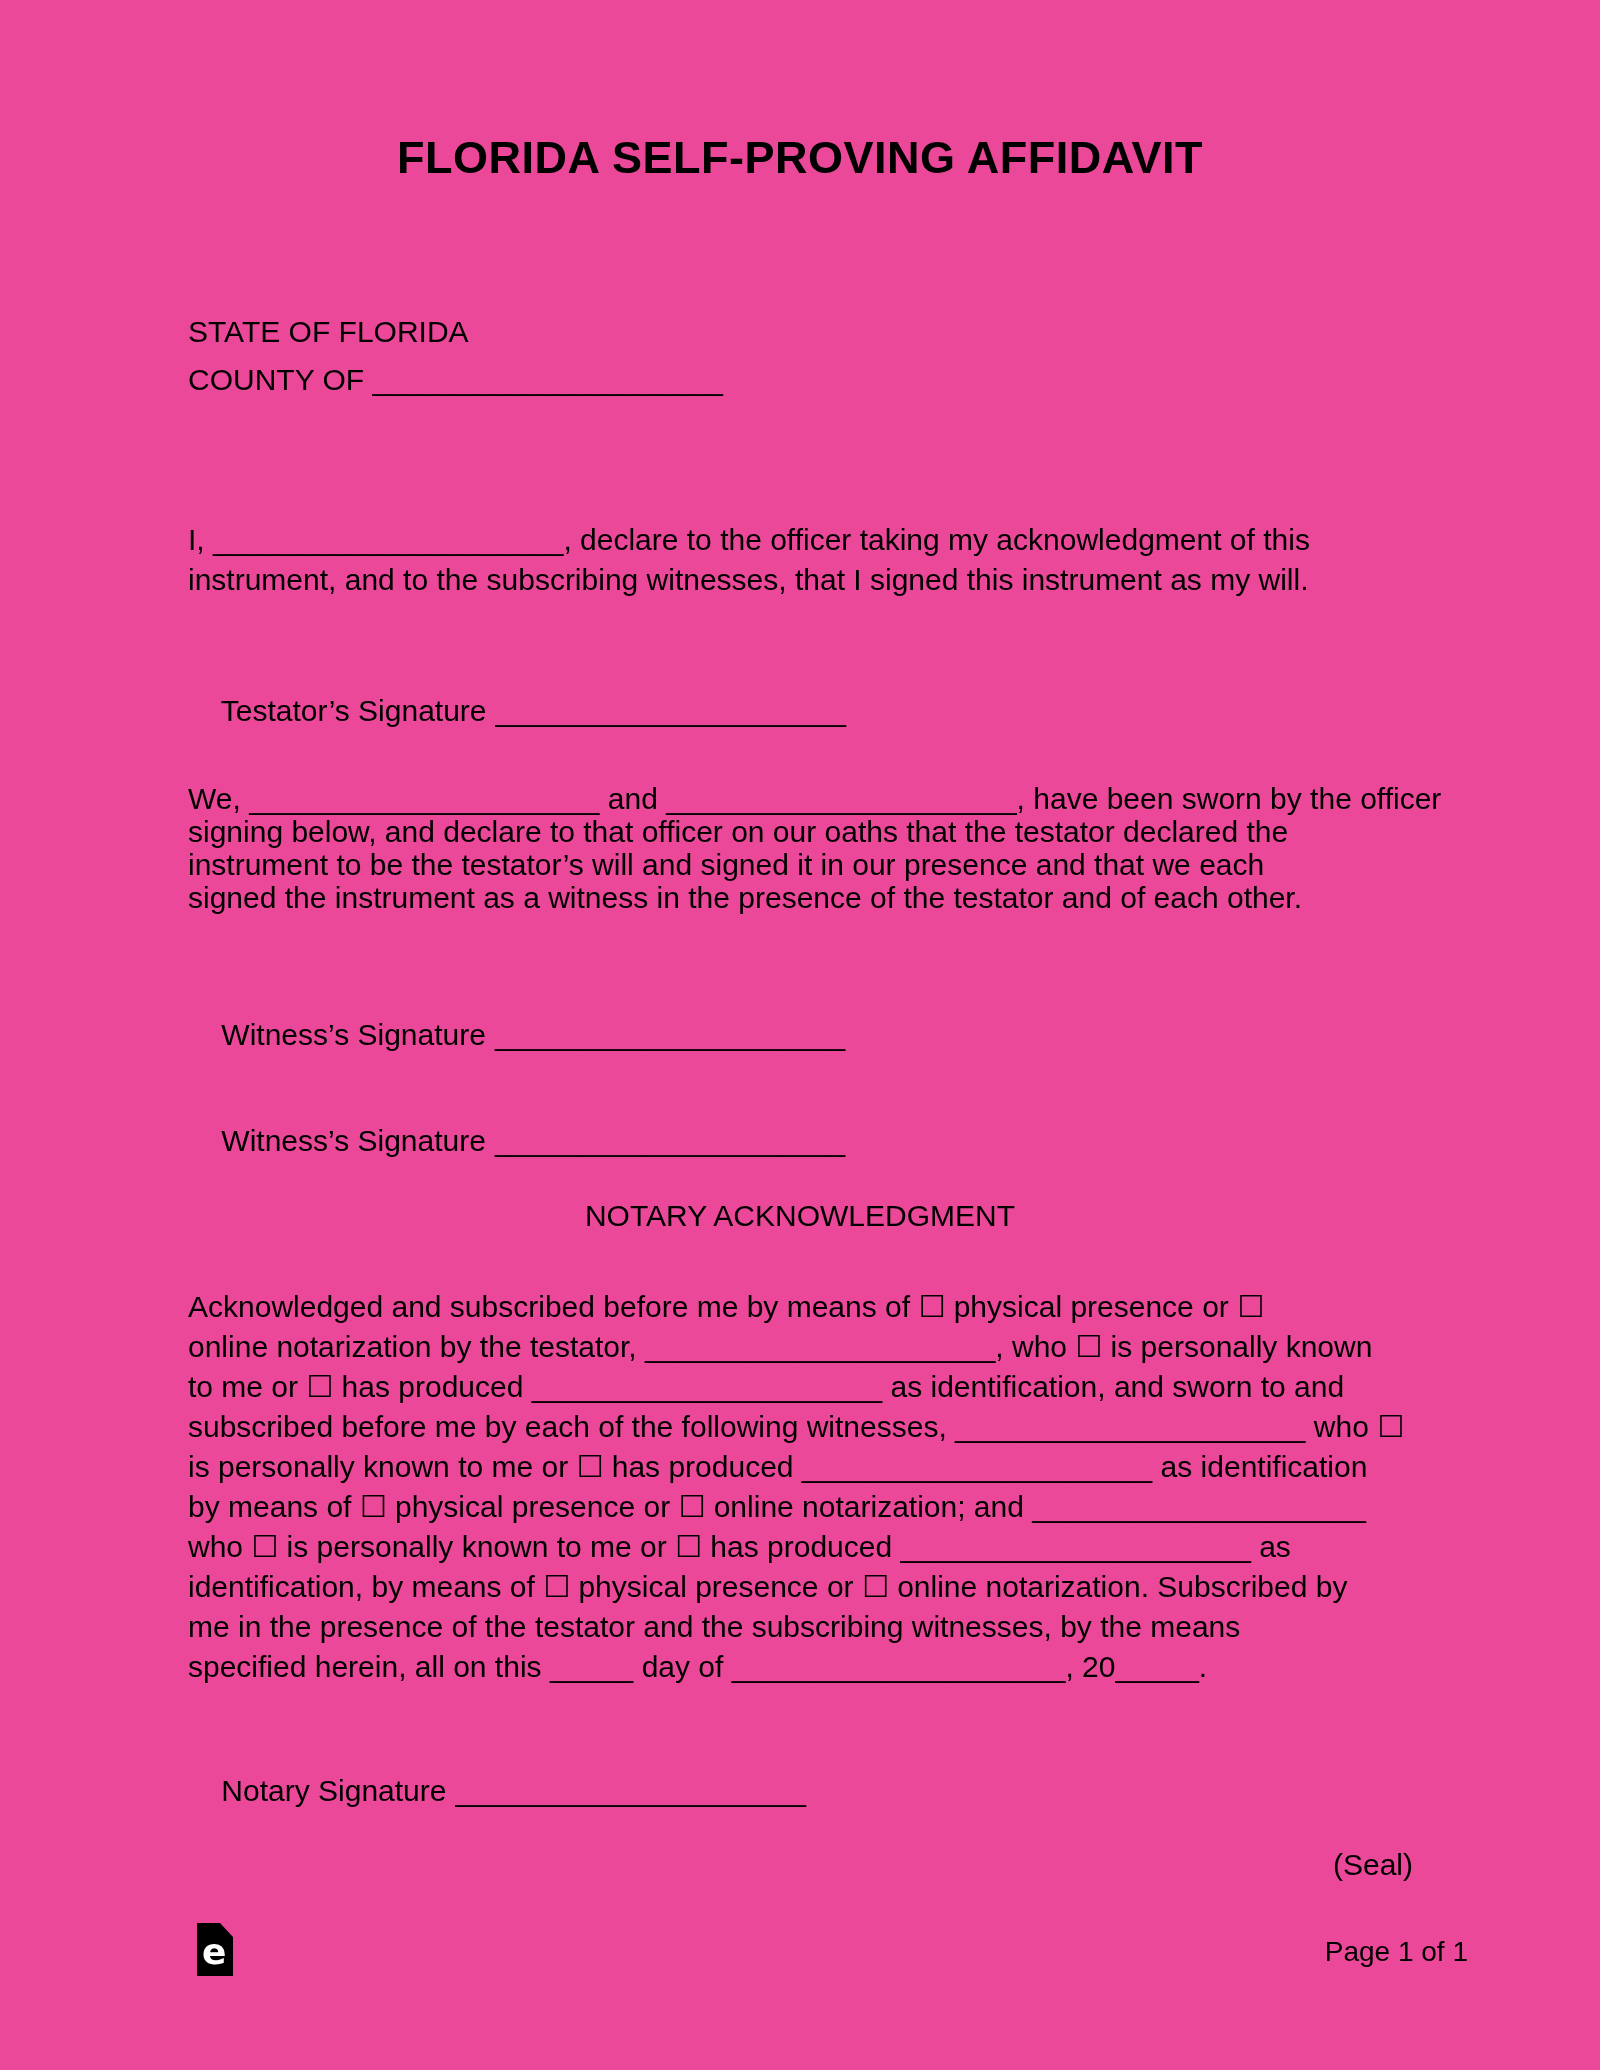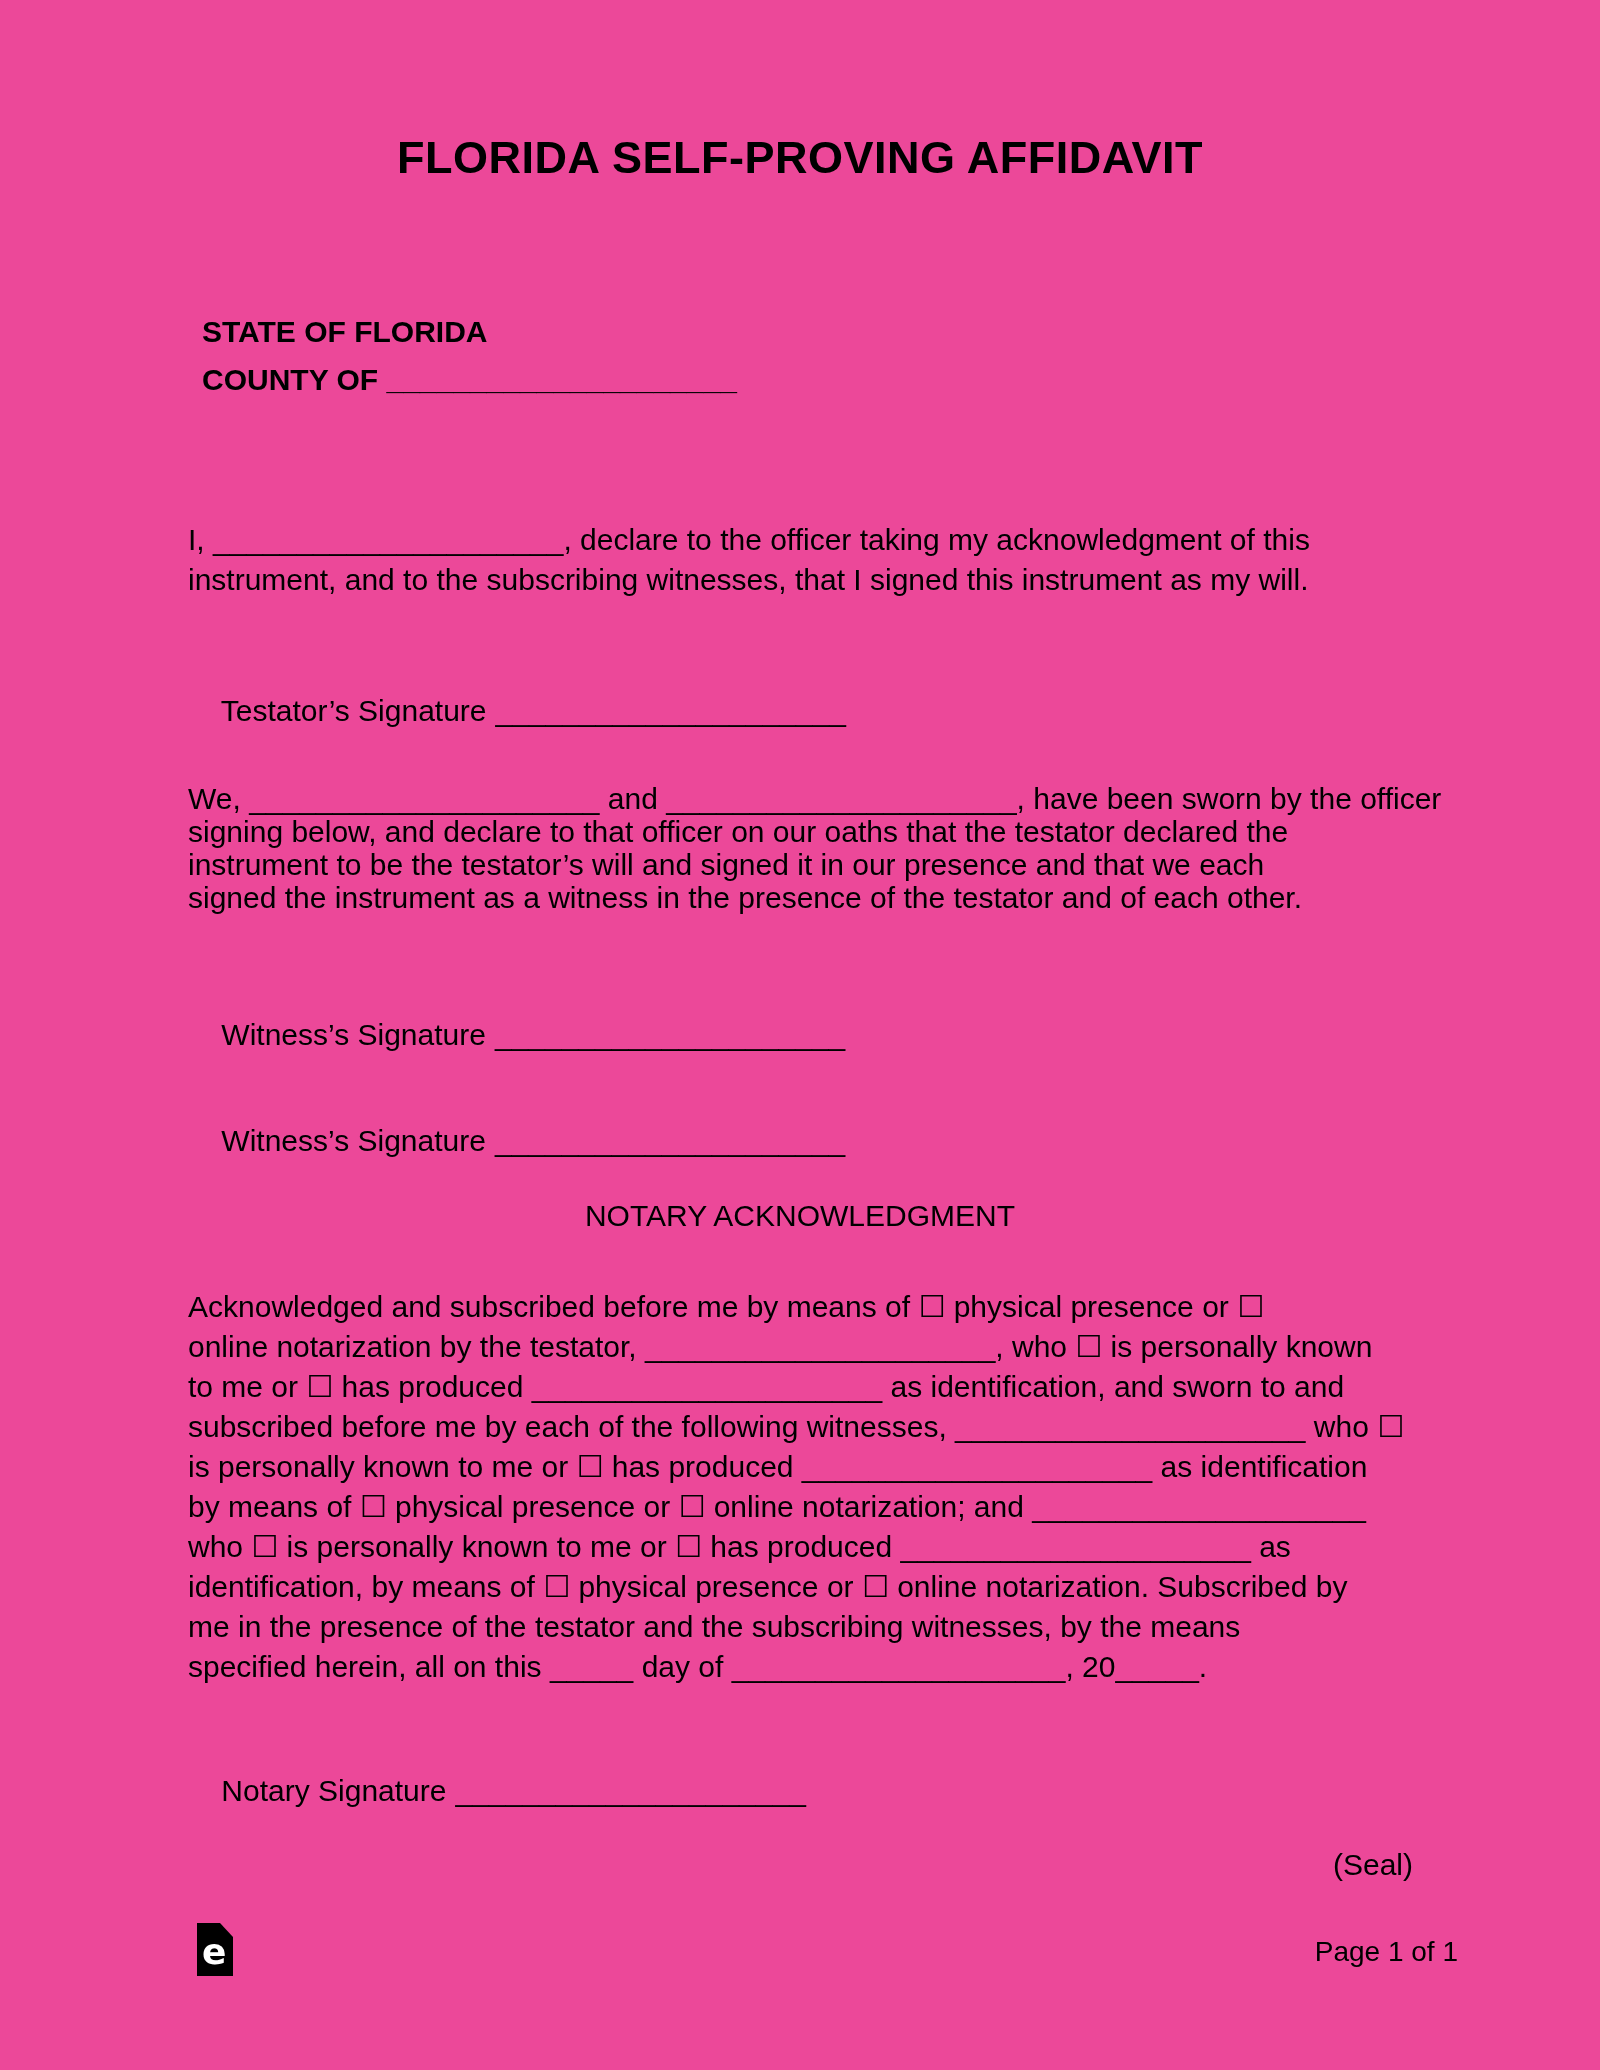--- a/index.html
+++ b/index.html
@@ -24,24 +24,23 @@
     left: 0;
     width: 100%;
     text-align: center;
     font-weight: 700;
     font-size: 45px;
     letter-spacing: 0.5px;
   }
 
   .jurisdiction {
     top: 308px;
-    left: 202px;
+    left: 188px;
     line-height: 48px;
     white-space: pre-line;
-    font-weight: bold;
   }
 
   .para {
     left: 188px;
     line-height: 40px;
     white-space: pre;
     margin-top: 16px;
   }
   .para-testator { top: 504px; }
   .para-witnesses { top: 766px; line-height: 33px; }
@@ -66,21 +65,21 @@
     font-weight: 400;
   }
 
   .seal-note {
     top: 1848px;
     right: 187px;
   }
 
   .page-number {
     top: 1936px;
-    right: 142px;
+    right: 132px;
     font-size: 28px;
   }
 
   
   .logo {
     top: 1923px;
     left: 197px;
     width: 36px;
     height: 53px;
   }

